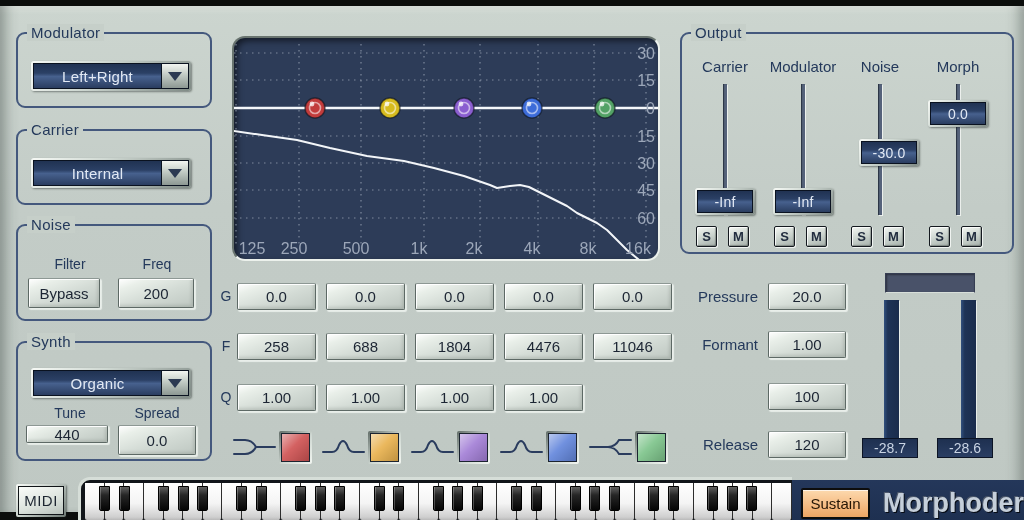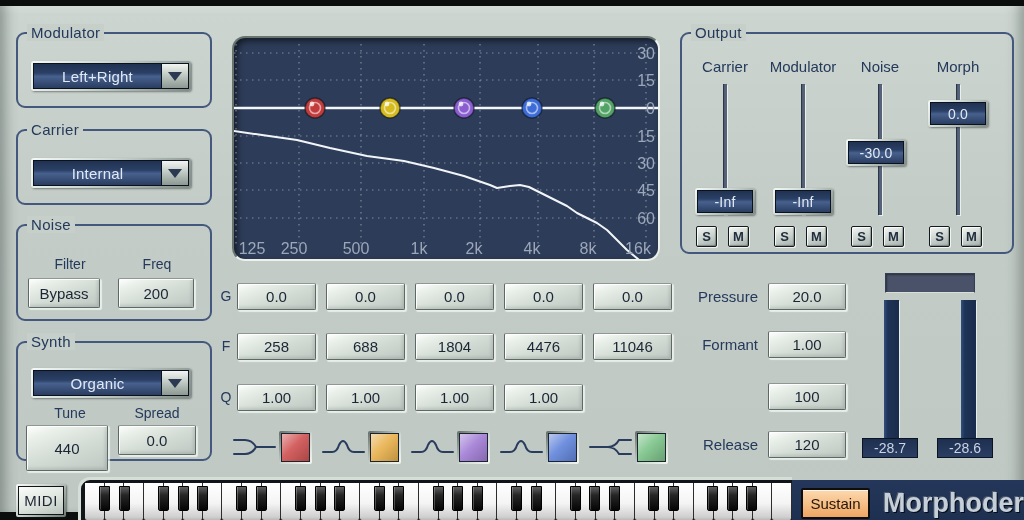--- a/index.html
+++ b/index.html
@@ -153,21 +153,21 @@
     <div class="dropdown" style="left:13px; top:25px; width:160px;">
       <div class="metal" style="flex:1; display:flex;">
         <div class="navy-face">Organic</div>
         <div class="dd-arrow">
             <div class="tri"></div>
           </div>
       </div>
     </div>
     <span class="small-label" style="left:14px; top:62px; width:76px;">Tune</span>
     <span class="small-label" style="left:102px; top:62px; width:74px;">Spread</span>
-    <div class="vbox" style="position:absolute; left:8px; top:82px; width:82px; height:46px; cursor:text;">440</div>
+    <div class="vbox" style="position:absolute; left:8px; top:82px; width:82px; height:18px; cursor:text;">440</div>
     <div class="vbox" style="position:absolute; left:100px; top:82px; width:78px; height:30px; cursor:text;">0.0</div>
   </div>
 
   <div class="graph">
     <svg width="424" height="221" viewBox="0 0 424 221">
         <line x1="2" y1="6" x2="2" y2="208" stroke="#8b96a9" stroke-width="1.2" stroke-dasharray="1.5 4.5" opacity="0.85"></line>
         <line x1="65" y1="6" x2="65" y2="208" stroke="#8b96a9" stroke-width="1.2" stroke-dasharray="1.5 4.5" opacity="0.85"></line>
         <line x1="127" y1="6" x2="127" y2="208" stroke="#8b96a9" stroke-width="1.2" stroke-dasharray="1.5 4.5" opacity="0.85"></line>
         <line x1="190" y1="6" x2="190" y2="208" stroke="#8b96a9" stroke-width="1.2" stroke-dasharray="1.5 4.5" opacity="0.85"></line>
         <line x1="246" y1="6" x2="246" y2="208" stroke="#8b96a9" stroke-width="1.2" stroke-dasharray="1.5 4.5" opacity="0.85"></line>
@@ -231,21 +231,21 @@
       <div class="slider-track" style="left:43px;"></div>
       <div class="slider-handle metal" style="left: 15px; top: 154px;">
           <div class="navy-face">-Inf</div>
         </div>
       <div class="sm-btn" style="left:16px;">S</div>
       <div class="sm-btn" style="left:48px;">M</div>
     </div>
     <div class="out-slider" style="left:158px; width:80px;">
       <div class="slider-label">Noise</div>
       <div class="slider-track" style="left:38px;"></div>
-      <div class="slider-handle metal" style="left: 6px; top: 105px;">
+      <div class="slider-handle metal" style="left: 19px; top: 105px;">
           <div class="navy-face">-30.0</div>
         </div>
       <div class="sm-btn" style="left:11px;">S</div>
       <div class="sm-btn" style="left:43px;">M</div>
     </div>
     <div class="out-slider" style="left:236px; width:80px;">
       <div class="slider-label">Morph</div>
       <div class="slider-track" style="left:38px;"></div>
       <div class="slider-handle metal" style="left: 10px; top: 66px;">
           <div class="navy-face">0.0</div>

